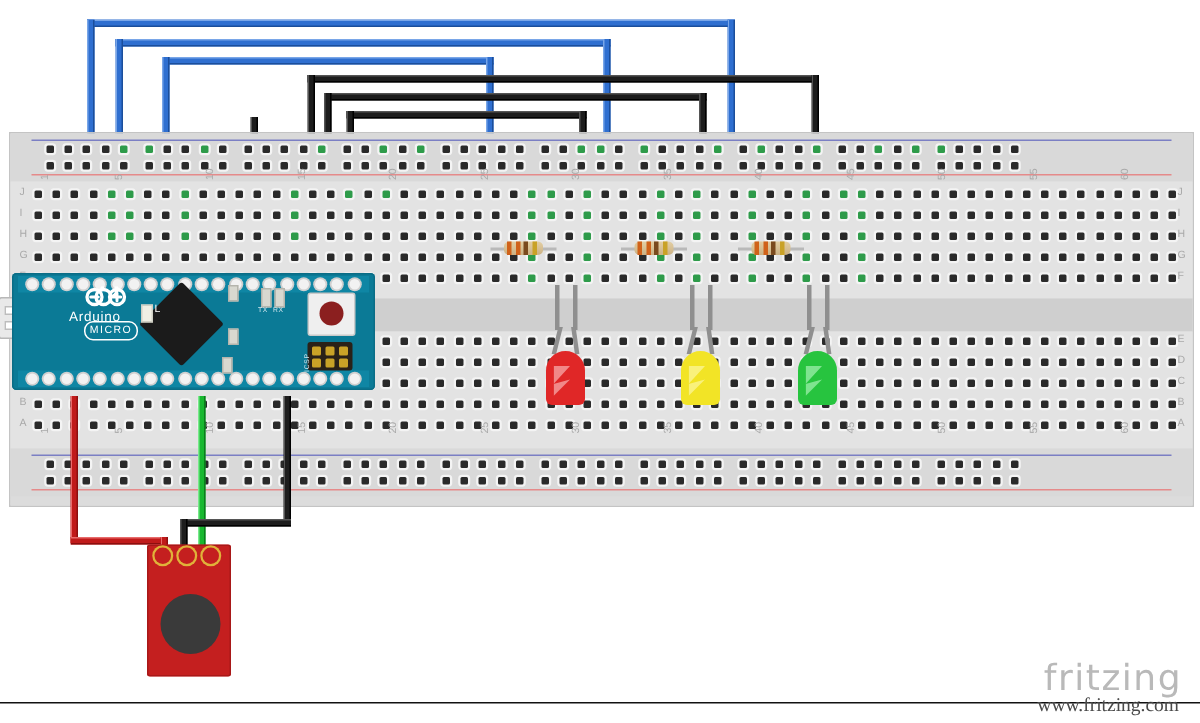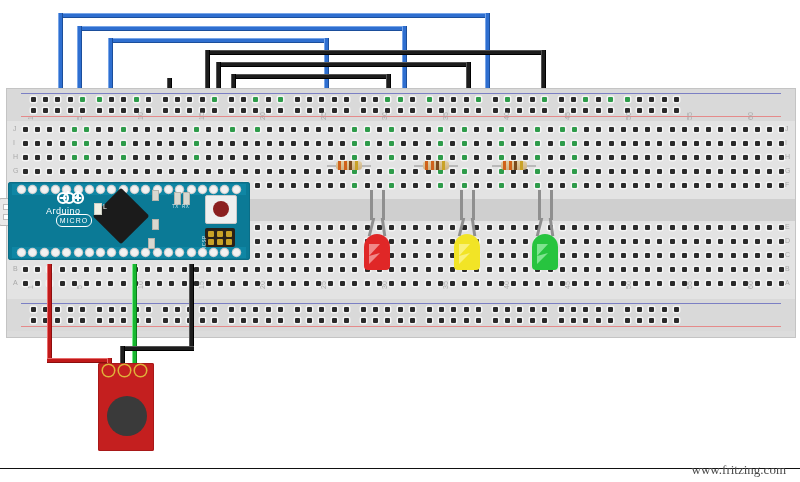--- a/index.html
+++ b/index.html
@@ -1186,15 +1186,16 @@
     <div class="wire w-black" style="left:120px;top:346px;width:4.5px;height:22px;"></div>
   </div>
 
   <div class="sensor">
     <div class="pin" style="left:5px;"></div>
     <div class="pin" style="left:21px;"></div>
     <div class="pin" style="left:37px;"></div>
     <div class="mic"></div>
   </div>
 
+  <div class="fritz">fritzing</div>
   <div class="hr"></div>
   <div class="mfg">www.fritzing.com</div>
 </div>
 
 </body></html>

